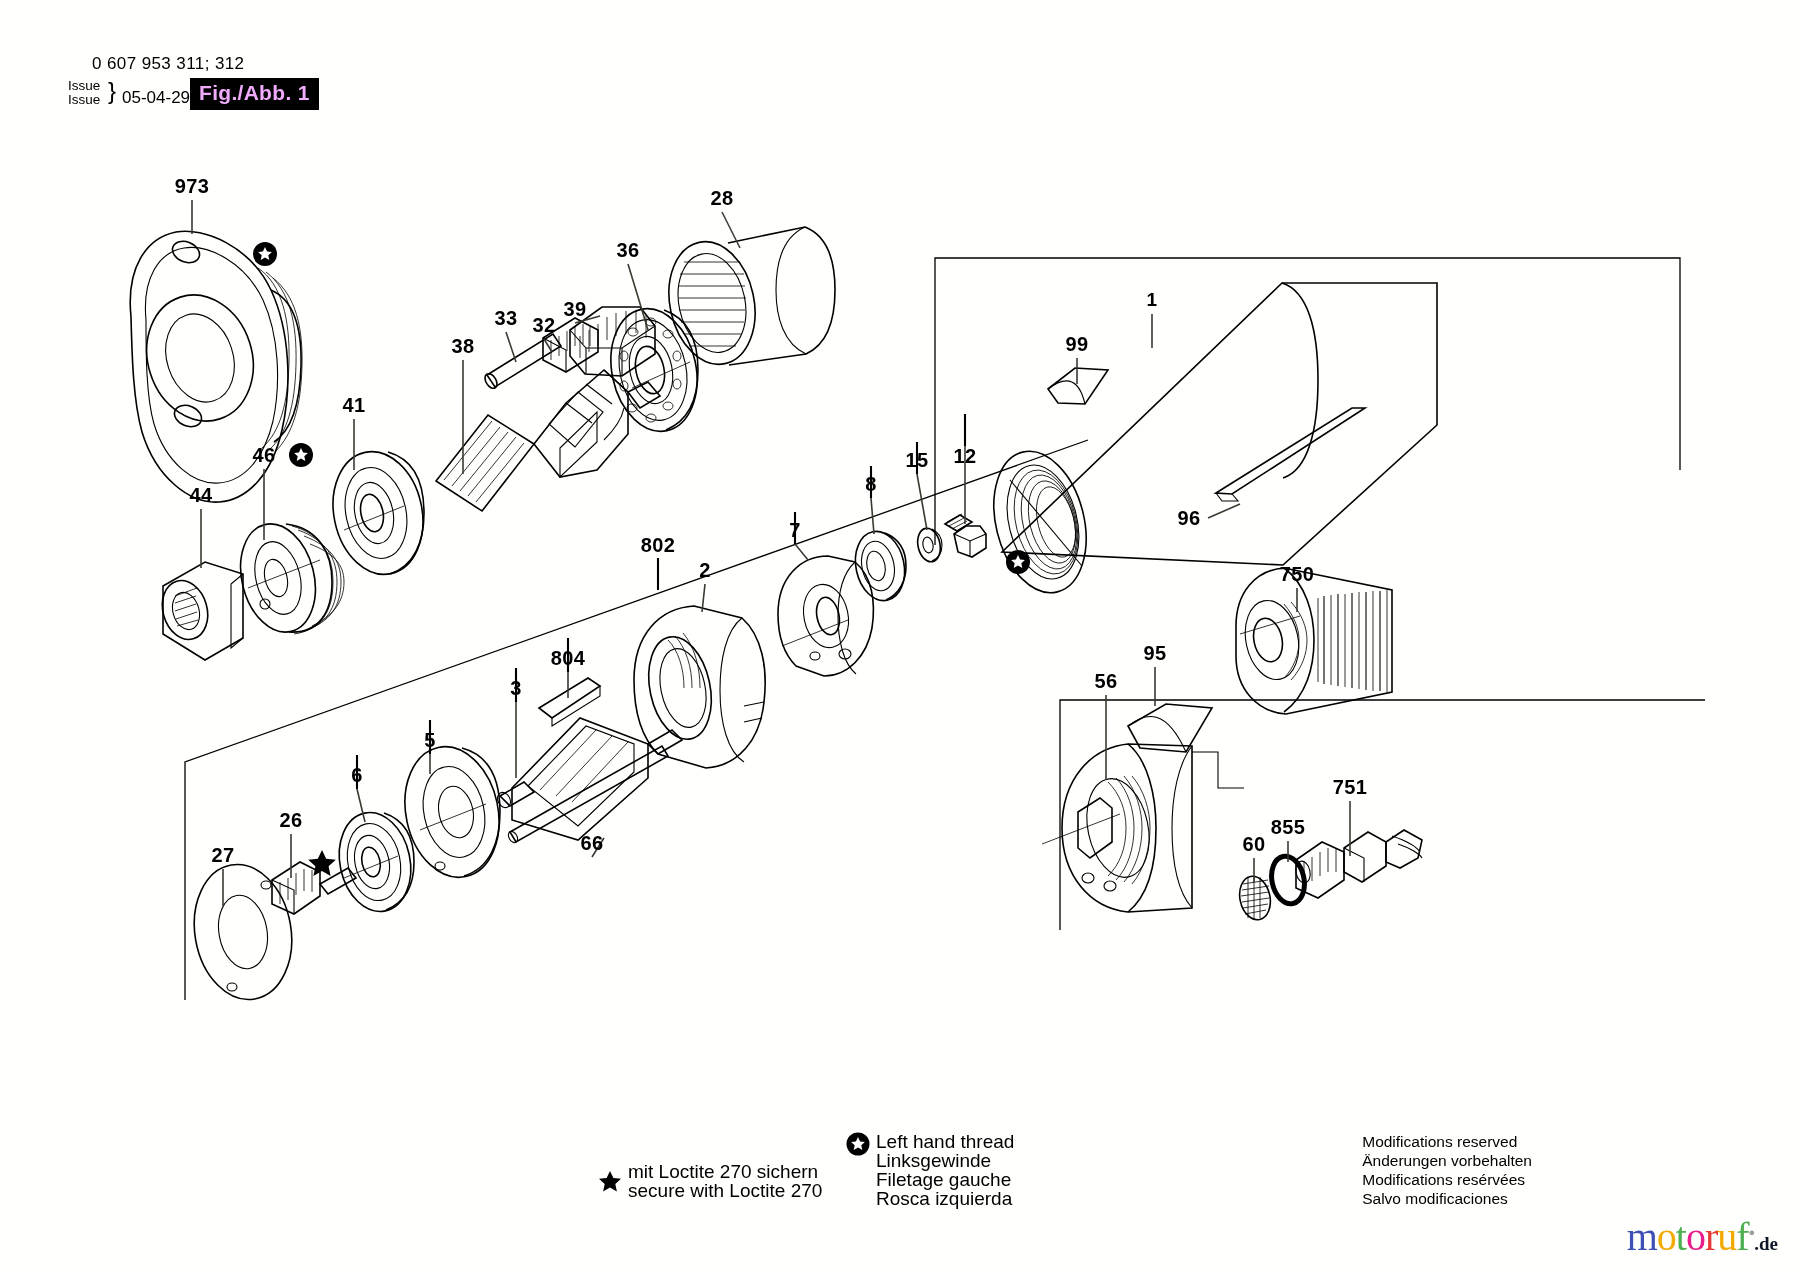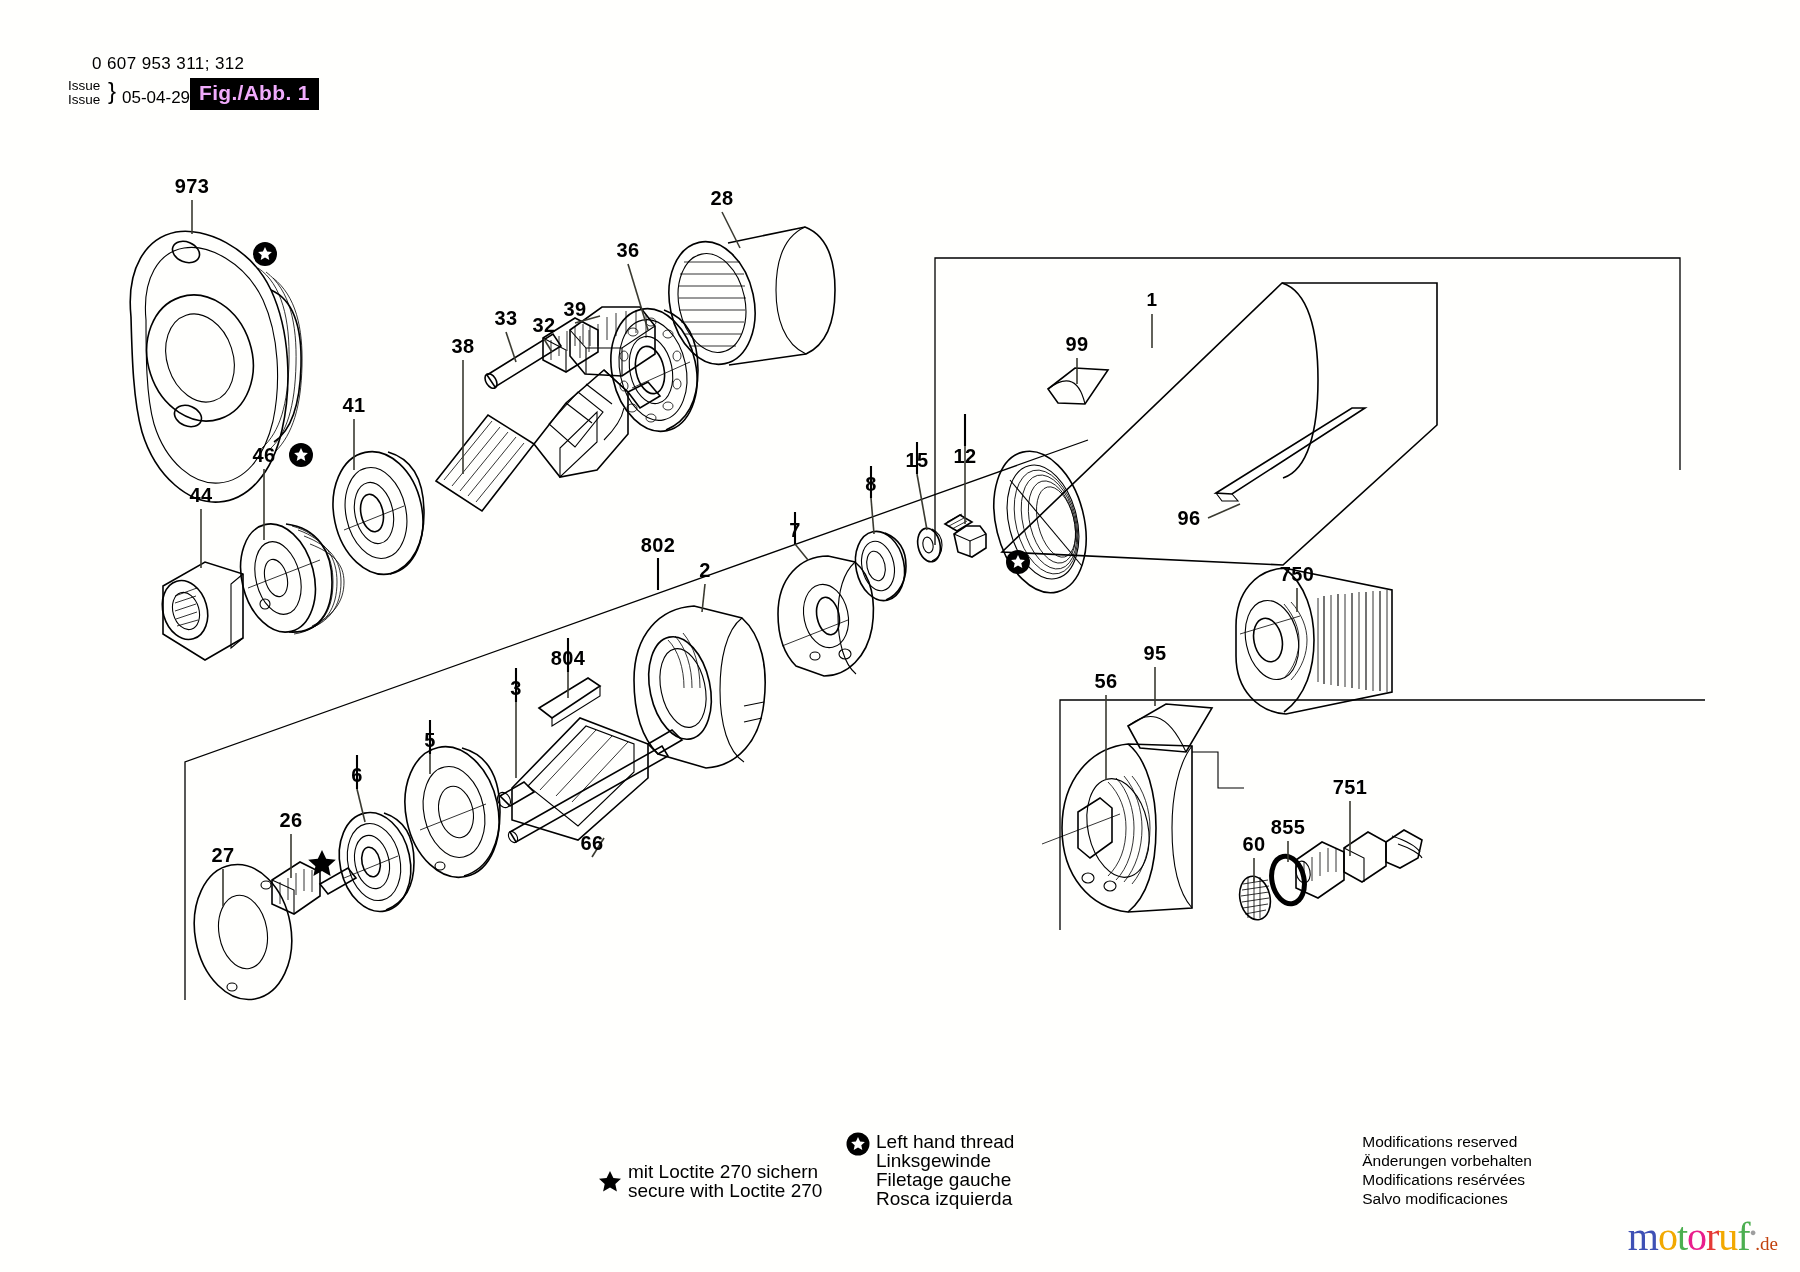--- a/index.html
+++ b/index.html
@@ -53,21 +53,21 @@
     position:absolute;right:30px;text-align:left;
     font-size:15.5px;line-height:19px;white-space:nowrap;
   }
 
   
   .logo{
     position:absolute;right:22px;bottom:8px;
     font-family:"Liberation Serif", serif;
     font-size:40px;line-height:40px;letter-spacing:-1px;white-space:nowrap;
   }
-  .logo .de{font-size:19px;color:#c2410c;letter-spacing:0;}
+  .logo .de{font-size:19px;color:#0f172a;letter-spacing:0;font-weight:bold;}
   .logo sup{font-size:11px;vertical-align:super;color:#888;}
 
   svg.art{position:absolute;left:0;top:0;width:1800px;height:1272px;}
   .ln{stroke:#000;stroke-width:1.6;fill:none;}
   .ln-thin{stroke:#000;stroke-width:1.1;fill:none;}
   .ln-hair{stroke:#000;stroke-width:0.8;fill:none;}
   .lead{stroke:#3a3a30;stroke-width:1.6;fill:none;}
   .lead-d{stroke:#000;stroke-width:2.1;fill:none;}
   .grp{stroke:#000;stroke-width:1.3;fill:none;}
 </style>

